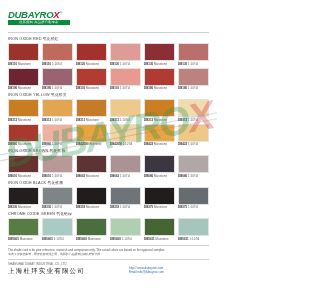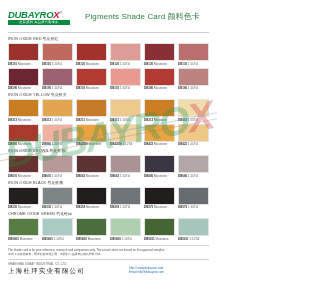--- a/index.html
+++ b/index.html
@@ -91,21 +91,20 @@
     <span>DUBAYRO</span><span class="wx">X</span>
   </div>
   <div class="wm-line"></div>
   <div class="wm-line2"></div>
 
   <div class="header">
     <div class="logo-block">
       <div class="logo-main"><span>DUBAYRO</span><span class="lx">X</span><span class="logo-reg">®</span></div>
       <div class="logo-sub">杜拜颜料 高品质色彩专家</div>
     </div>
-    <div class="header-title">Pigments Shade Card 颜料色卡</div>
   </div>
 
   <div class="hr-top"></div>
 
   <div id="sections-container">
       <div class="section">
         <div class="section-title">IRON OXIDE RED 氧化铁红</div>
         <div class="swatch-row">
           <div class="swatch-cell">
             <div class="swatch" style="background: rgb(155, 50, 44);"></div>

